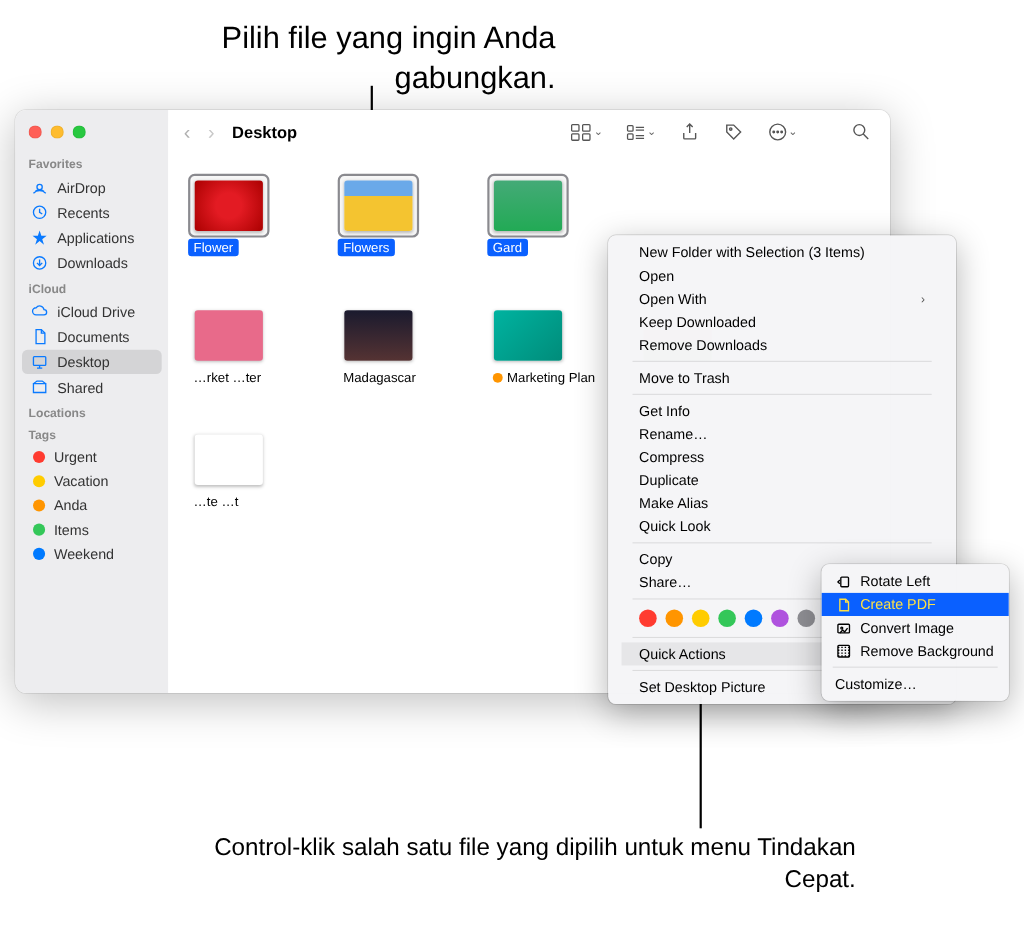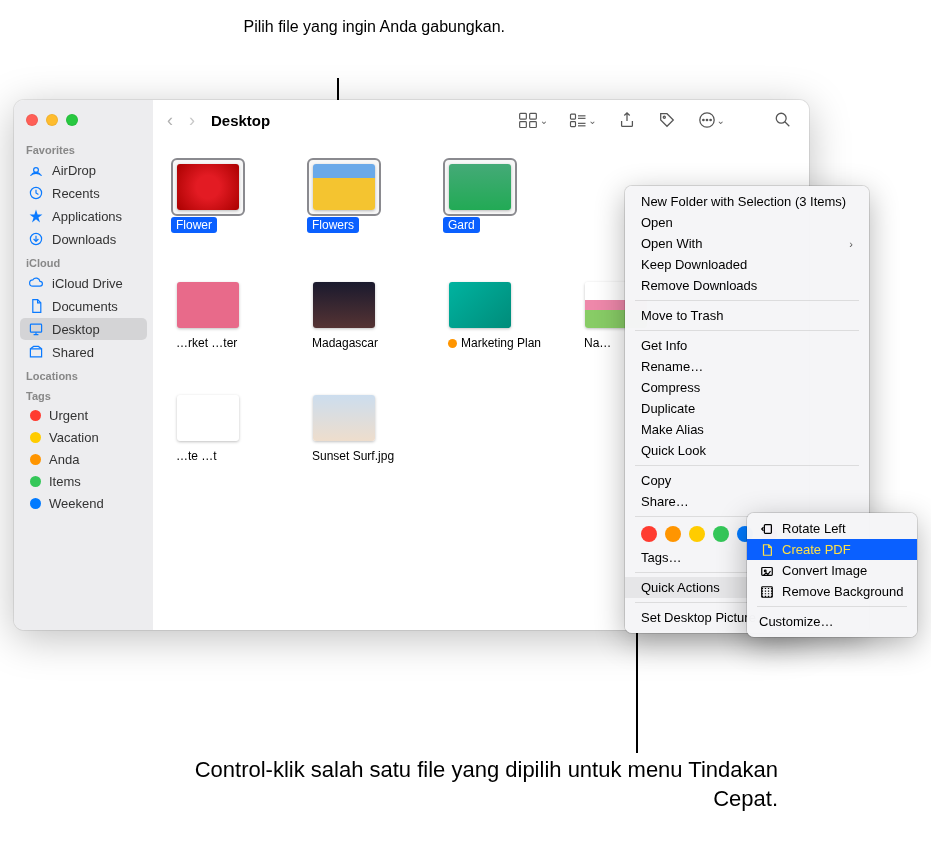--- a/index.html
+++ b/index.html
@@ -1,17 +1,17 @@
 <!DOCTYPE html>
 <html><head>
 <meta charset="utf-8">
 <style>
   * { box-sizing: border-box; margin: 0; padding: 0; }
   body { font-family: -apple-system, Helvetica, Arial, sans-serif; font-size: 13px; color: #000; background:#fff; width:931px; height:843px; position:relative; }
-  .callout-top { position:absolute; top:17px; left:115px; width:390px; text-align:right; font-size:16px; line-height:1.3; }
+  .callout-top { position:absolute; top:17px; left:115px; width:390px; text-align:right; font-size:28px; line-height:1.3; }
   .callout-line1 { position:absolute; top:78px; left:337px; width:2px; height:90px; background:#000; }
   .callout-bottom { position:absolute; top:756px; left:128px; width:650px; text-align:right; font-size:22px; line-height:1.3; }
   .callout-line2 { position:absolute; top:633px; left:636px; width:2px; height:120px; background:#000; }
 
   .window { position:absolute; top:100px; left:14px; width:795px; height:530px; border-radius:10px; background:#fff; box-shadow: 0 8px 40px rgba(0,0,0,0.25), 0 0 0 1px rgba(0,0,0,0.08); overflow:visible; display:flex; }
   .sidebar { width:139px; background:rgba(236,236,238,0.95); border-top-left-radius:10px; border-bottom-left-radius:10px; padding-top:8px; }
   .traffic { display:flex; gap:8px; padding:6px 0 12px 12px; }
   .tl { width:12px; height:12px; border-radius:50%; }
   .red{background:#ff5f57;border:1px solid rgba(0,0,0,0.05);} .yellow{background:#febc2e;border:1px solid rgba(0,0,0,0.05);} .green{background:#28c840;border:1px solid rgba(0,0,0,0.05);}
   .section-title { font-size:11px; color:#888; font-weight:600; padding:6px 12px 2px; }
@@ -32,21 +32,21 @@
   .content { flex:1; padding:18px 18px; display:flex; flex-wrap:wrap; gap:38px 50px; align-content:flex-start; overflow:hidden; }
   .file { width:86px; display:flex; flex-direction:column; align-items:flex-start; gap:1px; position:relative; }
   .thumb { width:62px; height:46px; border-radius:3px; box-shadow: 0 1px 3px rgba(0,0,0,0.25); background-size:cover; background-position:center; }
   .thumb-wrap { padding:4px; border:2px solid transparent; border-radius:6px;}
   .thumb-wrap.sel { border-color:#8a8a8f; background:rgba(0,0,0,0.03);}
   .fname { font-size:12px; text-align:center; padding:1px 5px; border-radius:3px; white-space:nowrap; max-width:110px; overflow:hidden; text-overflow:ellipsis;}
   .fname.sel { background:#0a60ff; color:#fff; }
   .tag-mini { width:9px;height:9px;border-radius:50%;background:#ff9500;margin-right:4px;display:inline-block;vertical-align:middle;}
 
   
-  .ctx-menu { position:absolute; top:86px; right:-60px; width:244px; background:rgba(245,245,247,0.98); border-radius:7px; box-shadow:0 0 0 1px rgba(0,0,0,0.12), 0 8px 30px rgba(0,0,0,0.3); padding:5px 0; font-size:13px; z-index:10;}
+  .ctx-menu { position:absolute; top:114px; right:-60px; width:316px; background:rgba(245,245,247,0.98); border-radius:7px; box-shadow:0 0 0 1px rgba(0,0,0,0.12), 0 8px 30px rgba(0,0,0,0.3); padding:5px 12px; font-size:13px; z-index:10;}
   .ctx-item { padding:3px 16px; display:flex; align-items:center; justify-content:space-between;}
   .ctx-item.hover { background:rgba(0,0,0,0.06);align-items:center;}
   .ctx-sep { height:1px; background:rgba(0,0,0,0.1); margin:4px 10px;}
   .ctx-arrow{font-size:11px;color:#555;}
   .tag-row { display:flex; gap:8px; padding:5px 16px;}
   .tag-circle{width:16px;height:16px;border-radius:50%;}
 
   .submenu { position:absolute; top:513px; left:747px; width:170px; background:rgba(245,245,247,0.98); border-radius:7px; box-shadow:0 0 0 1px rgba(0,0,0,0.12), 0 8px 30px rgba(0,0,0,0.3); padding:5px 0; font-size:13px; z-index:20;}
   .sub-item { padding:3px 12px 3px 12px; display:flex; align-items:center; gap:8px;}
   .sub-item.hl { background:#0a60ff; color:#fde047;}
@@ -284,26 +284,20 @@
             <div class="thumb t-flowers"></div>
           </div>
           <div class="fname">Na…</div>
         </div>
         <div class="file">
           <div class="thumb-wrap">
             <div class="thumb t-graph"></div>
           </div>
           <div class="fname">…te …t</div>
         </div>
-        <div class="file">
-          <div class="thumb-wrap">
-            <div class="thumb t-beach"></div>
-          </div>
-          <div class="fname">Sunset Surf.jpg</div>
-        </div>
       </div>
 
     <div class="ctx-menu" id="ctx">
         <div class="ctx-item">
           <span>New Folder with Selection (3 Items)</span>
         </div>
         <div class="ctx-item">
           <span>Open</span>
         </div>
         <div class="ctx-item">
@@ -348,23 +342,20 @@
         </div>
         <div class="ctx-sep"></div>
         <div class="tag-row">
           <div class="tag-circle" style="background: rgb(255, 59, 48);"></div>
           <div class="tag-circle" style="background: rgb(255, 149, 0);"></div>
           <div class="tag-circle" style="background: rgb(255, 204, 0);"></div>
           <div class="tag-circle" style="background: rgb(52, 199, 89);"></div>
           <div class="tag-circle" style="background: rgb(0, 122, 255);"></div>
           <div class="tag-circle" style="background: rgb(175, 82, 222);"></div>
           <div class="tag-circle" style="background: rgb(142, 142, 147);"></div>
-        </div>
-        <div class="ctx-item">
-          <span>Tags…</span>
         </div>
         <div class="ctx-sep"></div>
         <div class="ctx-item hover">
           <span>Quick Actions</span>
           <span class="ctx-arrow">›</span>
         </div>
         <div class="ctx-sep"></div>
         <div class="ctx-item">
           <span>Set Desktop Picture</span>
         </div>

